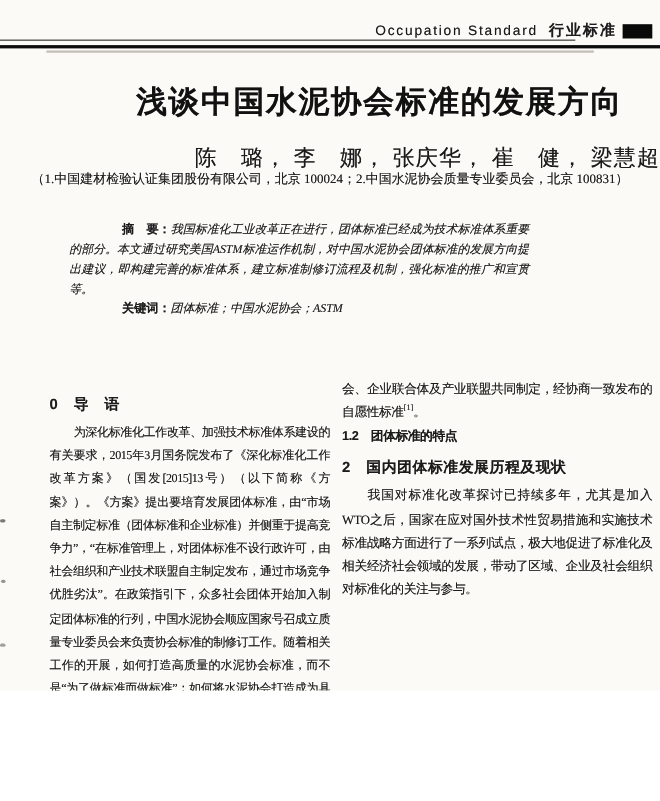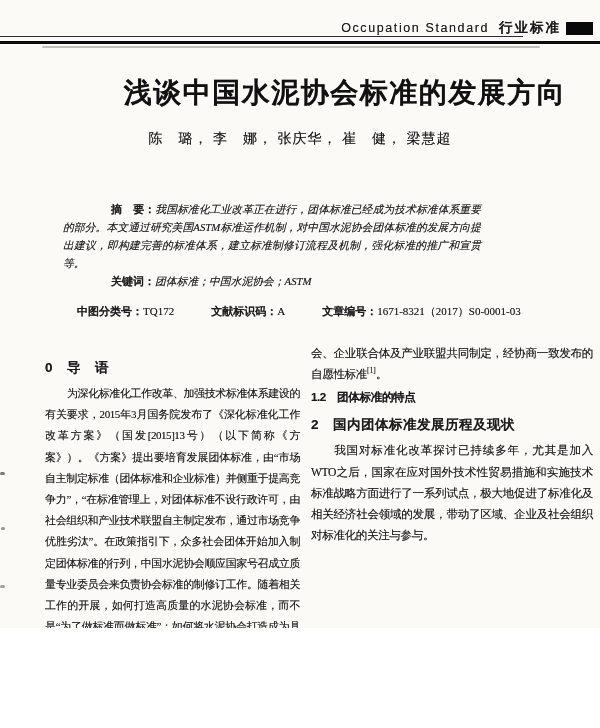--- a/index.html
+++ b/index.html
@@ -32,21 +32,21 @@
   .rule-ghost{position:absolute;top:46px;left:42px;width:498px;height:1.6px;background:#b7b4ae;border-radius:2px;opacity:.85;}
   
   .title{
     position:absolute;top:74px;left:0;width:100%;margin:0;
     text-align:center;
     font-family:"Liberation Sans","DejaVu Sans",sans-serif;
     font-weight:900;font-size:28px;letter-spacing:1.5px;color:#111;padding-left:45px;
   }
   .authors{
     position:absolute;top:130px;left:0;width:100%;
-    text-align:center;font-size:14px;letter-spacing:1px;color:#1a1a1a;
+    text-align:right;font-size:20px;letter-spacing:1px;color:#1a1a1a;
   }
   .affiliation{
     position:absolute;top:155px;left:0;width:100%;
     text-align:center;font-size:11.8px;color:#1a1a1a;
   }
   
   .abstract{
     position:absolute;top:200px;left:63px;width:418px;
     font-size:10.8px;line-height:18px;text-align:justify;
   }
@@ -98,31 +98,27 @@
     <span class="j-en">Occupation Standard</span>
     <span class="j-zh">行业标准</span>
     <span class="j-box"></span>
   </div>
   <div class="rule-thin"></div>
   <div class="rule-thick"></div>
   <div class="rule-ghost"></div>
 
   <h1 class="title">浅谈中国水泥协会标准的发展方向</h1>
   <div class="authors">陈　璐， 李　娜， 张庆华， 崔　健， 梁慧超</div>
+  <div class="affiliation">（1.中国建材检验认证集团股份有限公司，北京 100024；2.中国水泥协会质量专业委员会，北京 100831）</div>
 
   <div class="abstract">
     <p><span class="abs-label">摘　要：</span><span class="abs-body">我国标准化工业改革正在进行，团体标准已经成为技术标准体系重要的部分。本文通过研究美国ASTM标准运作机制，对中国水泥协会团体标准的发展方向提出建议，即构建完善的标准体系，建立标准制修订流程及机制，强化标准的推广和宣贯等。</span></p>
     <p><span class="kw-label">关键词：</span><span class="kw-body">团体标准；中国水泥协会；ASTM</span></p>
   </div>
 
-  <div class="meta">
-    <span><span class="lbl">中图分类号：</span><span>TQ172</span></span>
-    <span><span class="lbl">文献标识码：</span><span>A</span></span>
-    <span><span class="lbl">文章编号：</span><span>1671-8321（2017）S0-0001-03</span></span>
-  </div>
 
   <div class="columns">
 
     <div class="col col-left">
       <div class="h-sec first">0　导　语</div>
       <p class="indent">为深化标准化工作改革、加强技术标准体系建设的有关要求，2015年3月国务院发布了《深化标准化工作改革方案》（国发[2015]13号）（以下简称《方案》）。《方案》提出要培育发展团体标准，由“市场自主制定标准（团体标准和企业标准）并侧重于提高竞争力”，“在标准管理上，对团体标准不设行政许可，由社会组织和产业技术联盟自主制定发布，通过市场竞争优胜劣汰”。在政策指引下，众多社会团体开始加入制定团体标准的行列，中国水泥协会顺应国家号召成立质量专业委员会来负责协会标准的制修订工作。随着相关工作的开展，如何打造高质量的水泥协会标准，而不是“为了做标准而做标准”；如何将水泥协会打造成为具有国际竞争力的团体标准化组织等，已然成为急需相关人员思考和解决的问题。本文将对国内外团体标准情况进行介绍和分析，重点结合ASTM的运作机制提出参考建议。</p>
       <div class="h-sec">1　国内团体标准概况</div>
 
     </div>
 

